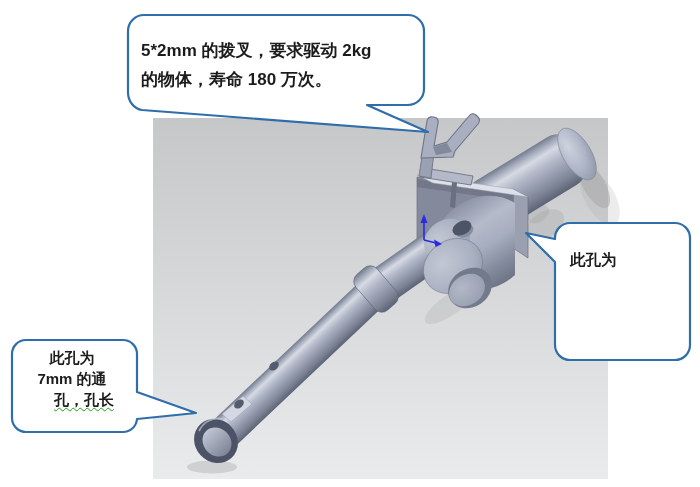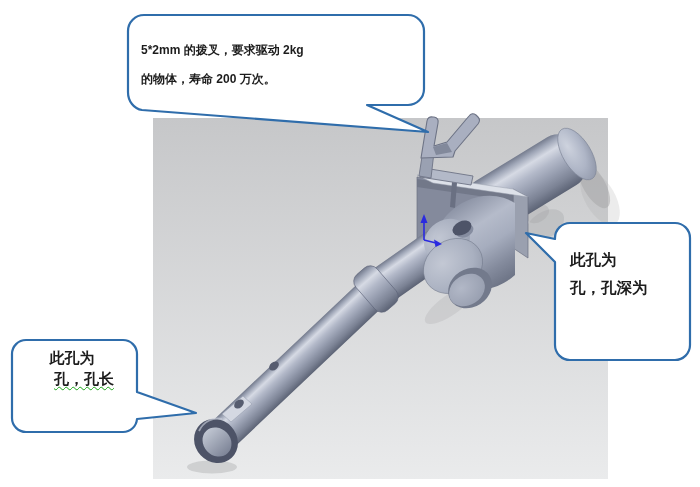--- a/index.html
+++ b/index.html
@@ -19,21 +19,21 @@
     font-family:"Liberation Sans","DejaVu Sans",sans-serif;
   }
   svg{display:block}
   #viewport-svg{position:absolute;left:0;top:0;z-index:0;}
   #callout-svg{position:absolute;left:0;top:0;z-index:2;}
   .callout-text{
     position:absolute;z-index:3;color:var(--text);font-weight:700;
     letter-spacing:0;white-space:nowrap;
   }
   .callout-text span{display:block;}
-  #fork-callout-text{left:141px;top:36px;font-size:12px;line-height:29px;}
+  #fork-callout-text{left:141px;top:36px;font-size:17px;line-height:29px;}
   #blind-hole-callout-text{left:570px;top:246px;font-size:15.5px;line-height:27.5px;}
   #through-hole-callout-text{left:14px;top:347px;width:116px;font-size:15px;line-height:21px;text-align:center;}
   .squiggle{
     text-decoration-line:underline;
     text-decoration-style:wavy;
     text-decoration-color:var(--spellcheck-underline);
     text-decoration-thickness:1px;
     text-underline-offset:2px;
     padding-left:24px;
   }
@@ -161,26 +161,26 @@
   </svg>
 
   <svg id="callout-svg" width="700" height="487" viewBox="0 0 700 487">
     <path d="M144,15 H408 A16,16 0 0 1 424,31 V89 A16,16 0 0 1 408,105 H367 L428,132 L142,110 A16,18 0 0 1 128,92 V31 A16,16 0 0 1 144,15 Z" style="fill:var(--callout-fill);stroke:var(--callout-border);stroke-width:2.2" stroke-linejoin="round"></path>
     <path d="M570,223 H675 A15,15 0 0 1 690,238 V345 A15,15 0 0 1 675,360 H570 A15,15 0 0 1 555,345 V262 L526,233 L555,239 V238 A15,15 0 0 1 570,223 Z" style="fill:var(--callout-fill);stroke:var(--callout-border);stroke-width:2.2" stroke-linejoin="round"></path>
     <path d="M26,340 H123 A14,14 0 0 1 137,354 V392 L196,413 L137,419 A14,14 0 0 1 123,432 H26 A14,14 0 0 1 12,418 V354 A14,14 0 0 1 26,340 Z" style="fill:var(--callout-fill);stroke:var(--callout-border);stroke-width:2.2" stroke-linejoin="round"></path>
   </svg>
 
   <div class="callout-text" id="fork-callout-text">
     <span>5*2mm 的拨叉，要求驱动 2kg</span>
-    <span>的物体，寿命 200 万次。</span>
+    <span>的物体，寿命 180 万次。</span>
   </div>
 
   <div class="callout-text" id="blind-hole-callout-text">
     <span>此孔为</span>
-    <span>孔，孔深为</span>
   </div>
 
   <div class="callout-text" id="through-hole-callout-text">
     <span>此孔为</span>
+    <span>7mm 的通</span>
     <span class="squiggle">孔，孔长</span>
   </div>
 
 </div>
 
 </body></html>

